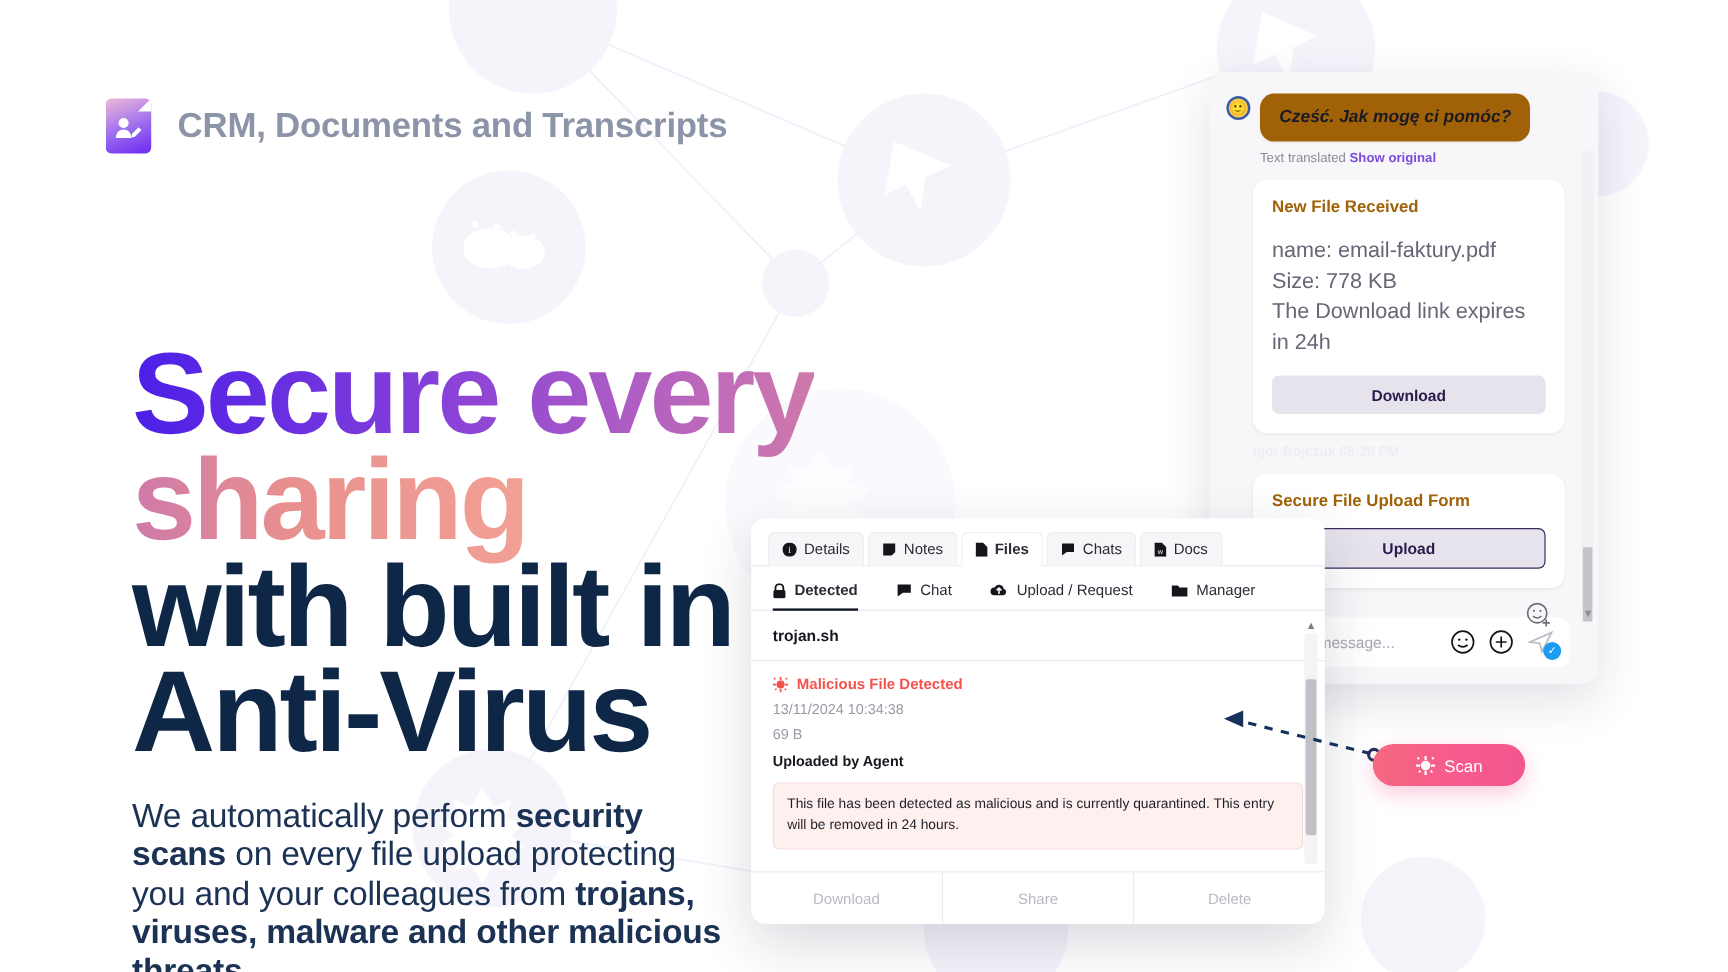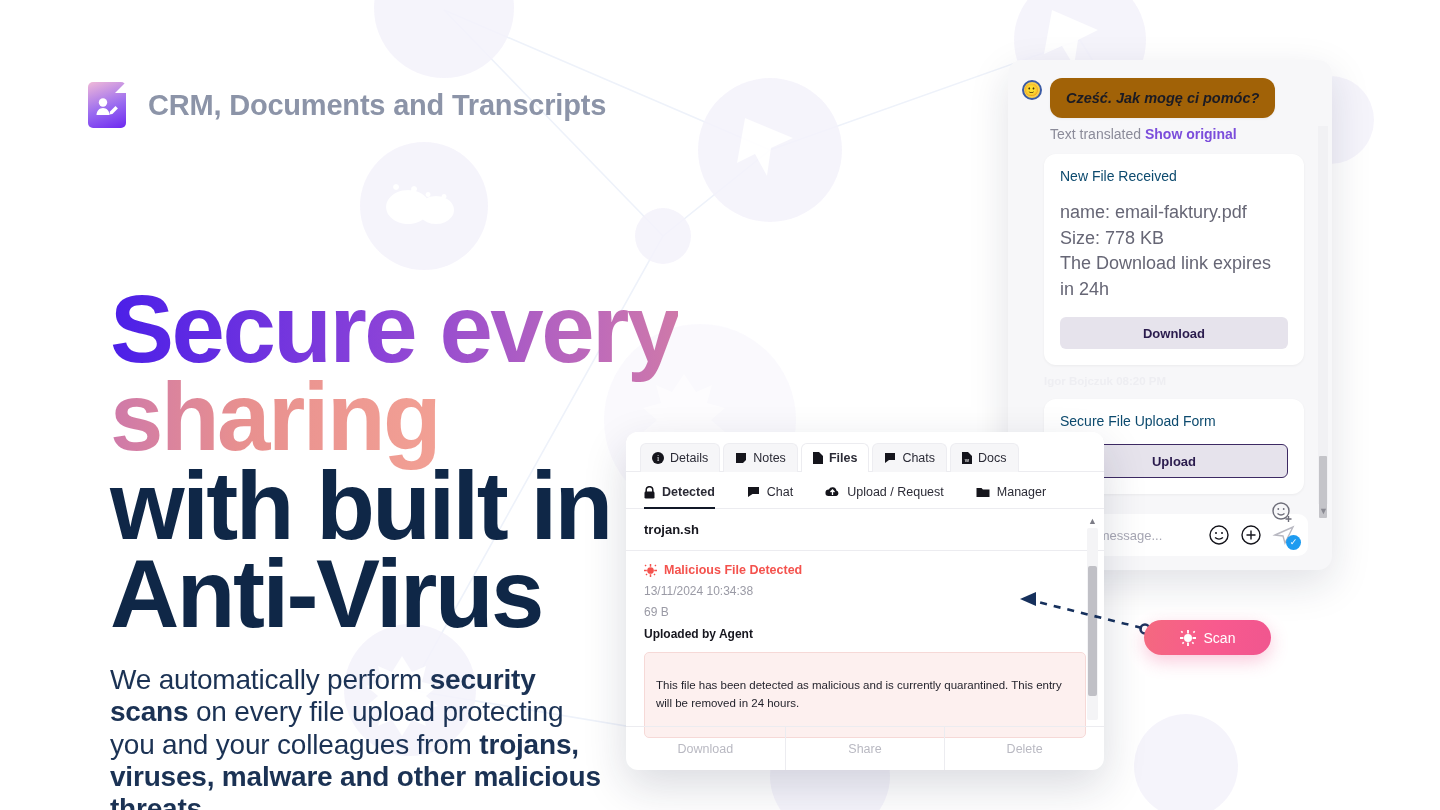--- a/index.html
+++ b/index.html
@@ -67,29 +67,29 @@
     background: #f7d14c; border: 2px solid #3b5ba5;
     font-size: 12px; line-height: 17px; text-align: center; flex: none;
     margin-top: 2px;
   }
   .bubble-in {
     background: #a16207; border-radius: 12px; padding: 12px 16px;
     font-style: italic; font-size: 14.5px; color: #1b1b24; font-weight: bold;
     box-shadow: 0 1px 3px rgba(0,0,0,0.05);
   }
   .translated-row {
-    margin: 8px 0 0 42px; font-size: 14px; color: #8b8b99;
+    margin: 8px 0 0 42px; font-size: 11px; color: #8b8b99;
   }
   .translated-row .link { color: #7b4ddb; font-weight: bold; cursor: pointer; }
 
   .card {
     margin: 12px 14px 0 36px; background: #ffffff; border-radius: 12px;
     padding: 14px 16px 16px 16px; box-shadow: 0 1px 3px rgba(0,0,0,0.05);
   }
-  .card-title { font-size: 14px; font-weight: normal; color: #0c4a6e; }
+  .card-title { font-size: 14px; font-weight: bold; color: #a16207; }
   .card-body { margin-top: 16px; font-size: 18px; color: #666675; line-height: 1.42; }
   .card-sub { margin-top: 5px; font-size: 12.5px; color: #72727f; line-height: 1.42; }
   .card-btn {
     margin-top: 15px; width: 100%; height: 32px; border-radius: 6px;
     background: #e6e3ec; color: #2a1b4d; font-weight: bold; font-size: 13px;
     border: none; cursor: pointer; font-family: inherit;
   }
   .card-btn.outlined { border: 1.5px solid #3d2a63; height: 34px; }
 
   .sender-line {
@@ -169,21 +169,21 @@
   }
   .file-detail { padding: 12px 18px 0 18px; }
   .malicious-line {
     display: flex; align-items: center; gap: 7px;
     font-size: 12.5px; color: #f4524d; font-weight: bold;
   }
   .meta { margin-top: 7px; font-size: 12px; color: #9a9aa5; }
   .meta.dark { color: #16161e; font-weight: bold; margin-top: 8px; }
   .warn-box {
     margin: 11px 18px 0 18px; background: #fdf0ef; border: 1px solid #f6d9d7;
-    border-radius: 5px; padding: 24px 11px; font-size: 11.5px; color: #1f1f28;
+    border-radius: 5px; padding: 9px 11px; font-size: 11.5px; color: #1f1f28;
     line-height: 1.55;
   }
   .action-row {
     position: absolute; left: 0; right: 0; bottom: 0; height: 44px;
     display: flex; border-top: 1px solid #ececf0;
   }
   .action-row .act {
     flex: 1; display: flex; align-items: center; justify-content: center;
     font-size: 12.5px; color: #b9b9c2; cursor: pointer;
   }

